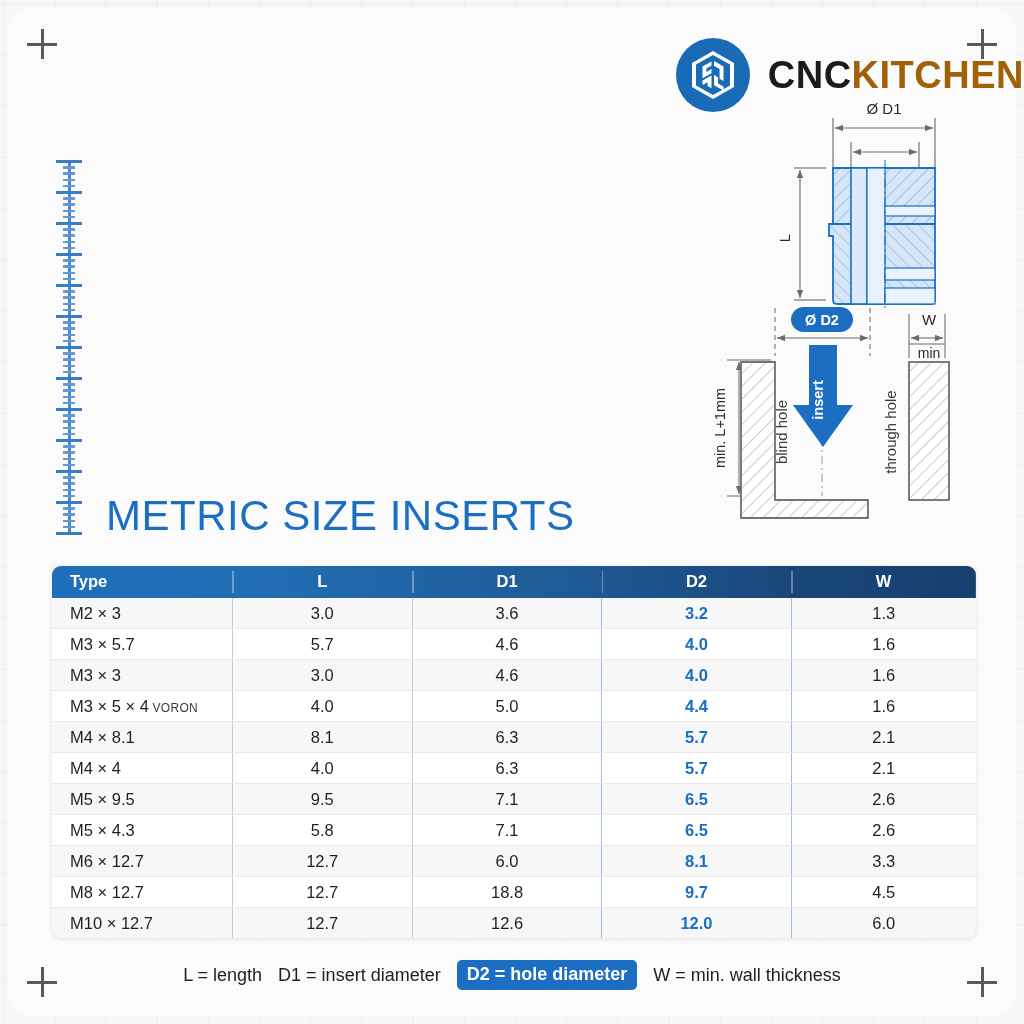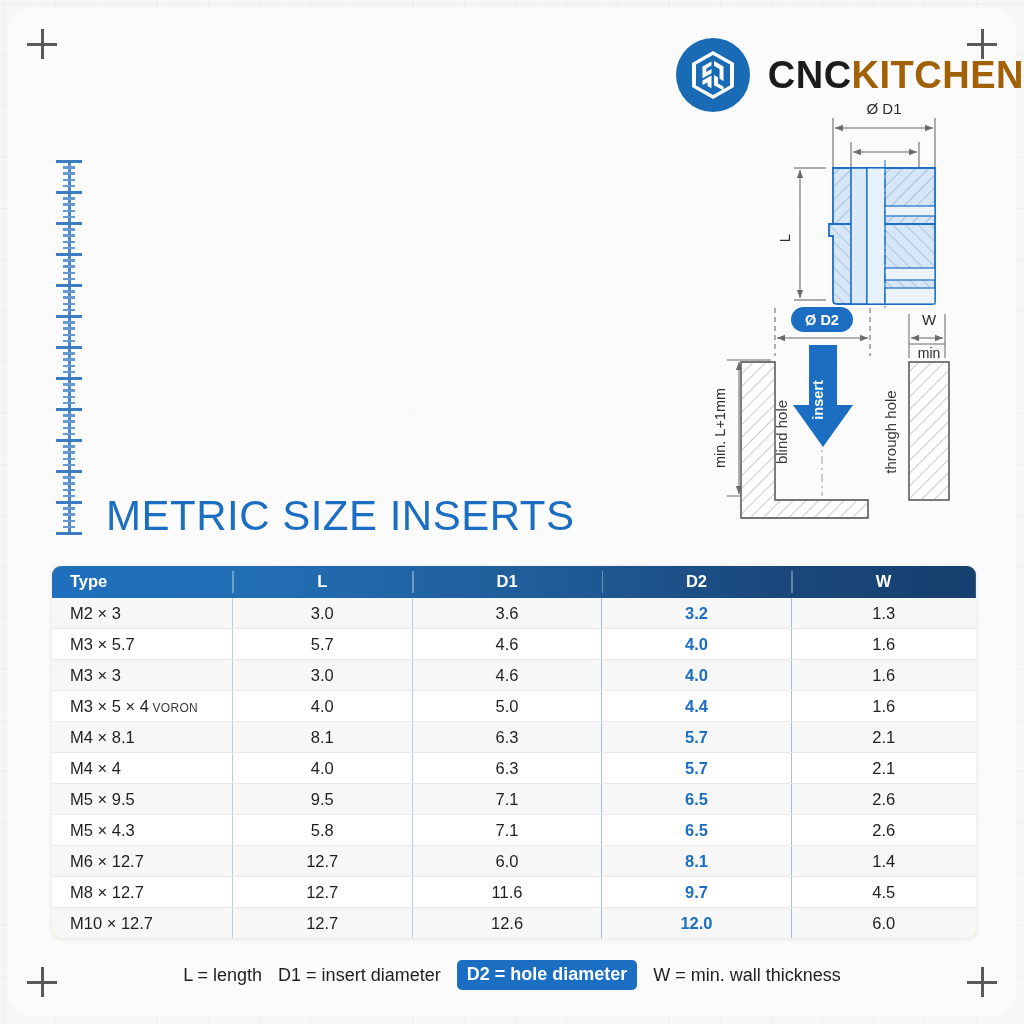--- a/index.html
+++ b/index.html
@@ -405,26 +405,26 @@
             <td class="sep">5.8</td>
             <td class="sep">7.1</td>
             <td class="d2-col">6.5</td>
             <td>2.6</td>
           </tr>
           <tr>
             <td class="type-col">M6 × 12.7</td>
             <td class="sep">12.7</td>
             <td class="sep">6.0</td>
             <td class="d2-col">8.1</td>
-            <td>1.4</td>
+            <td>3.3</td>
           </tr>
           <tr>
             <td class="type-col">M8 × 12.7</td>
             <td class="sep">12.7</td>
-            <td class="sep">11.6</td>
+            <td class="sep">18.8</td>
             <td class="d2-col">9.7</td>
             <td>4.5</td>
           </tr>
           <tr>
             <td class="type-col">M10 × 12.7</td>
             <td class="sep">12.7</td>
             <td class="sep">12.6</td>
             <td class="d2-col">12.0</td>
             <td>6.0</td>
           </tr>

